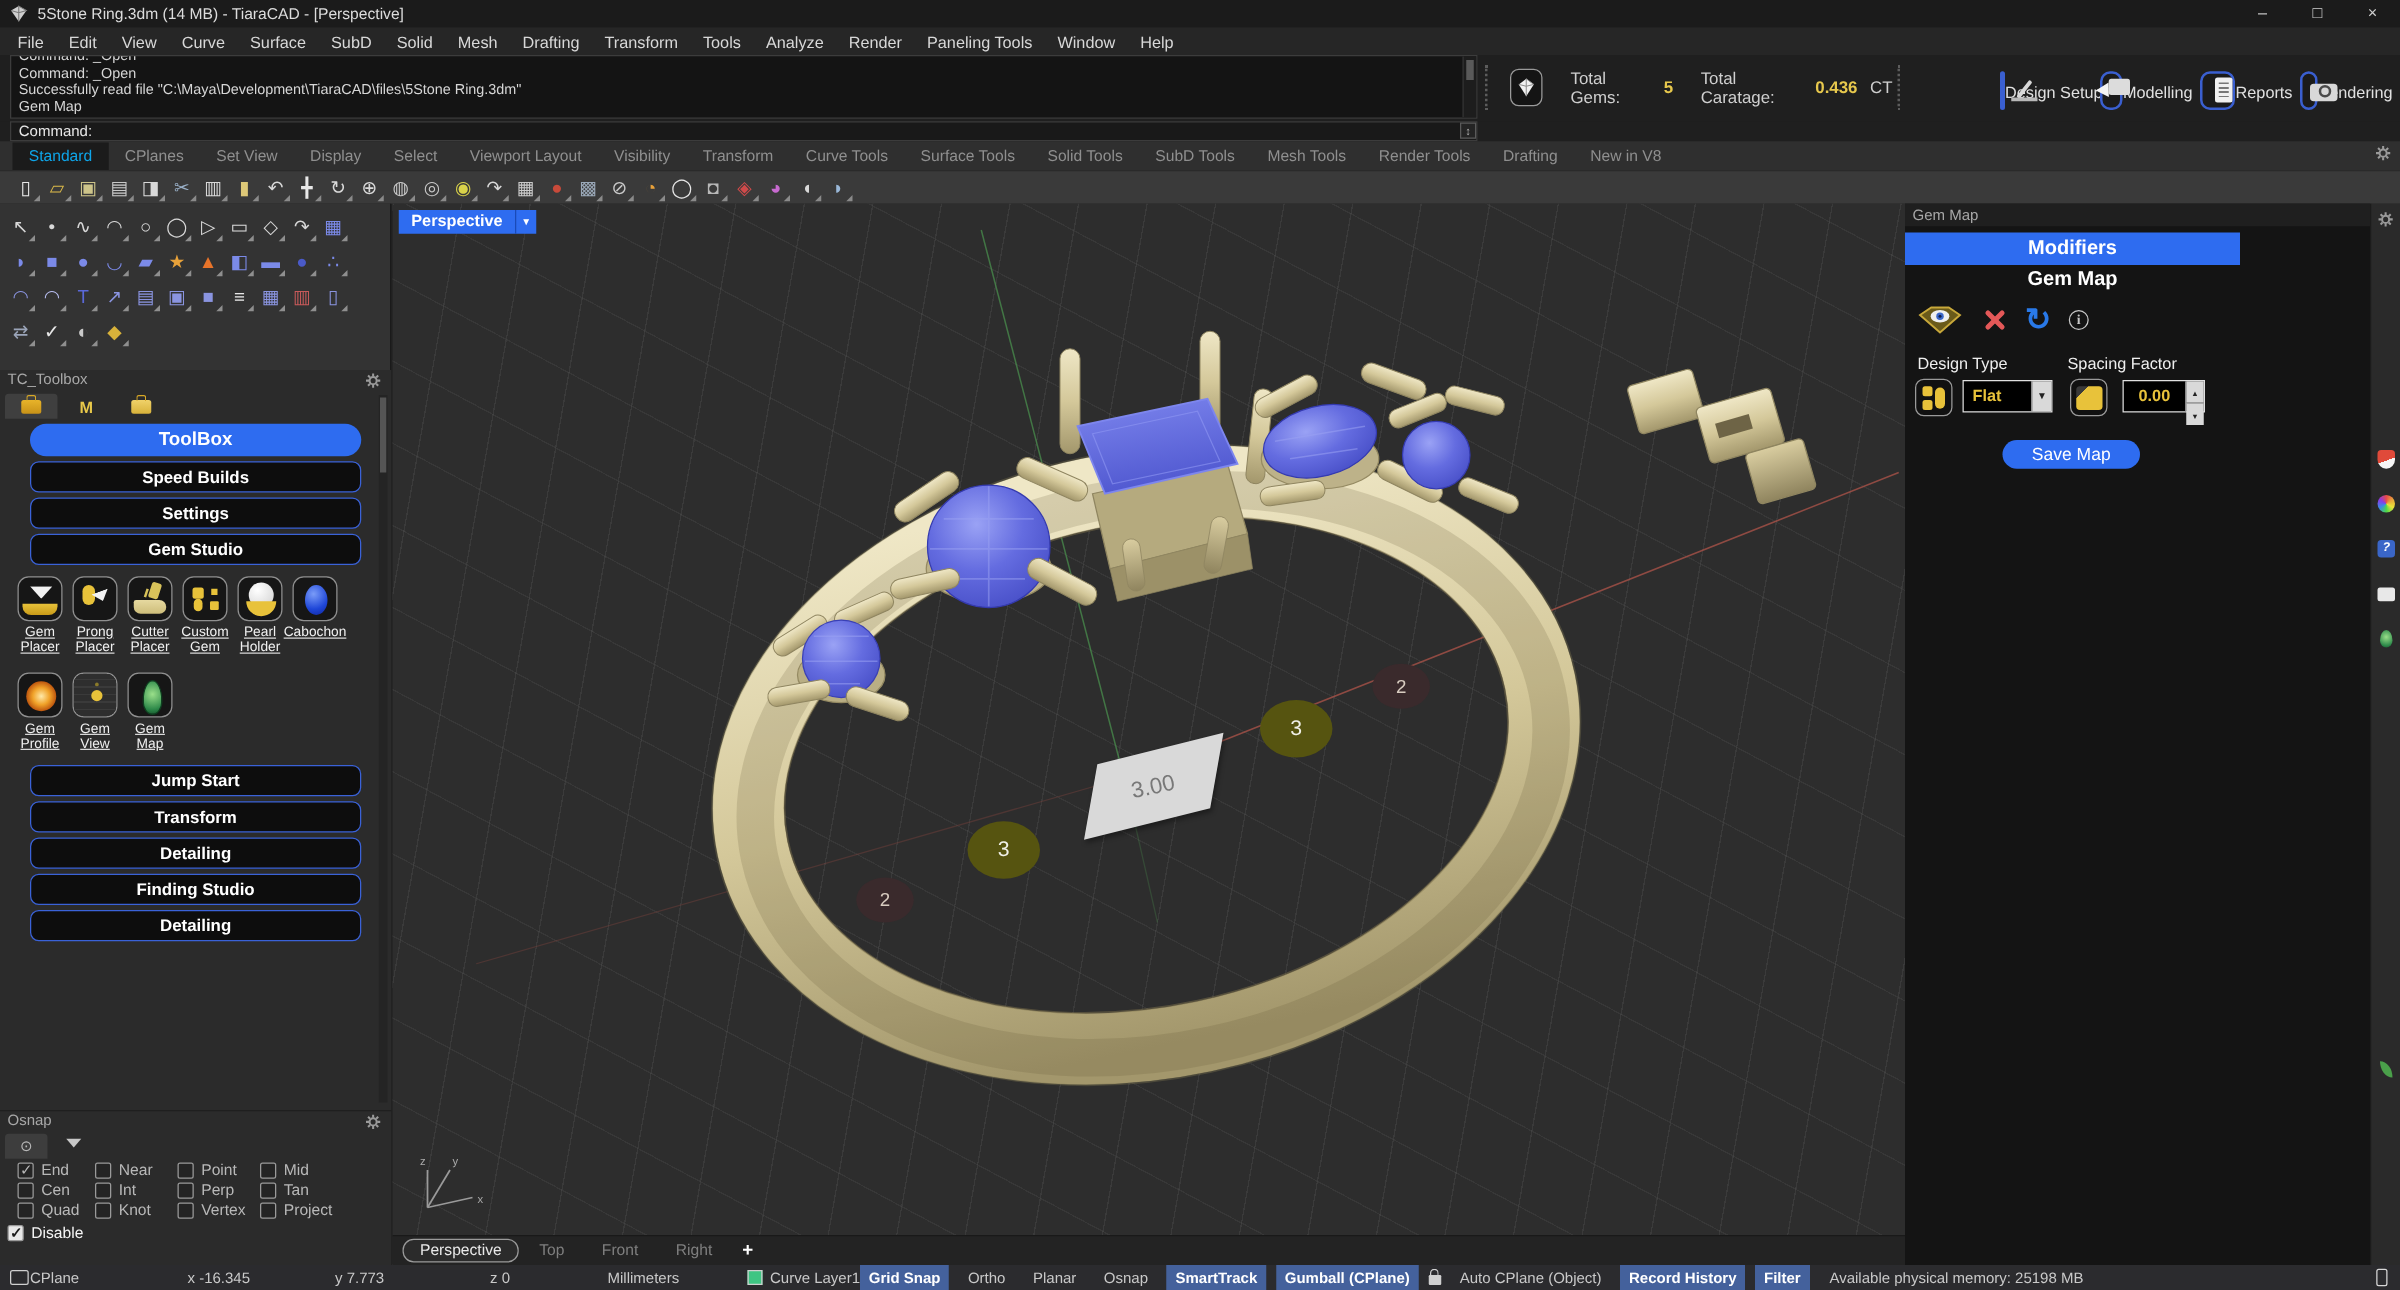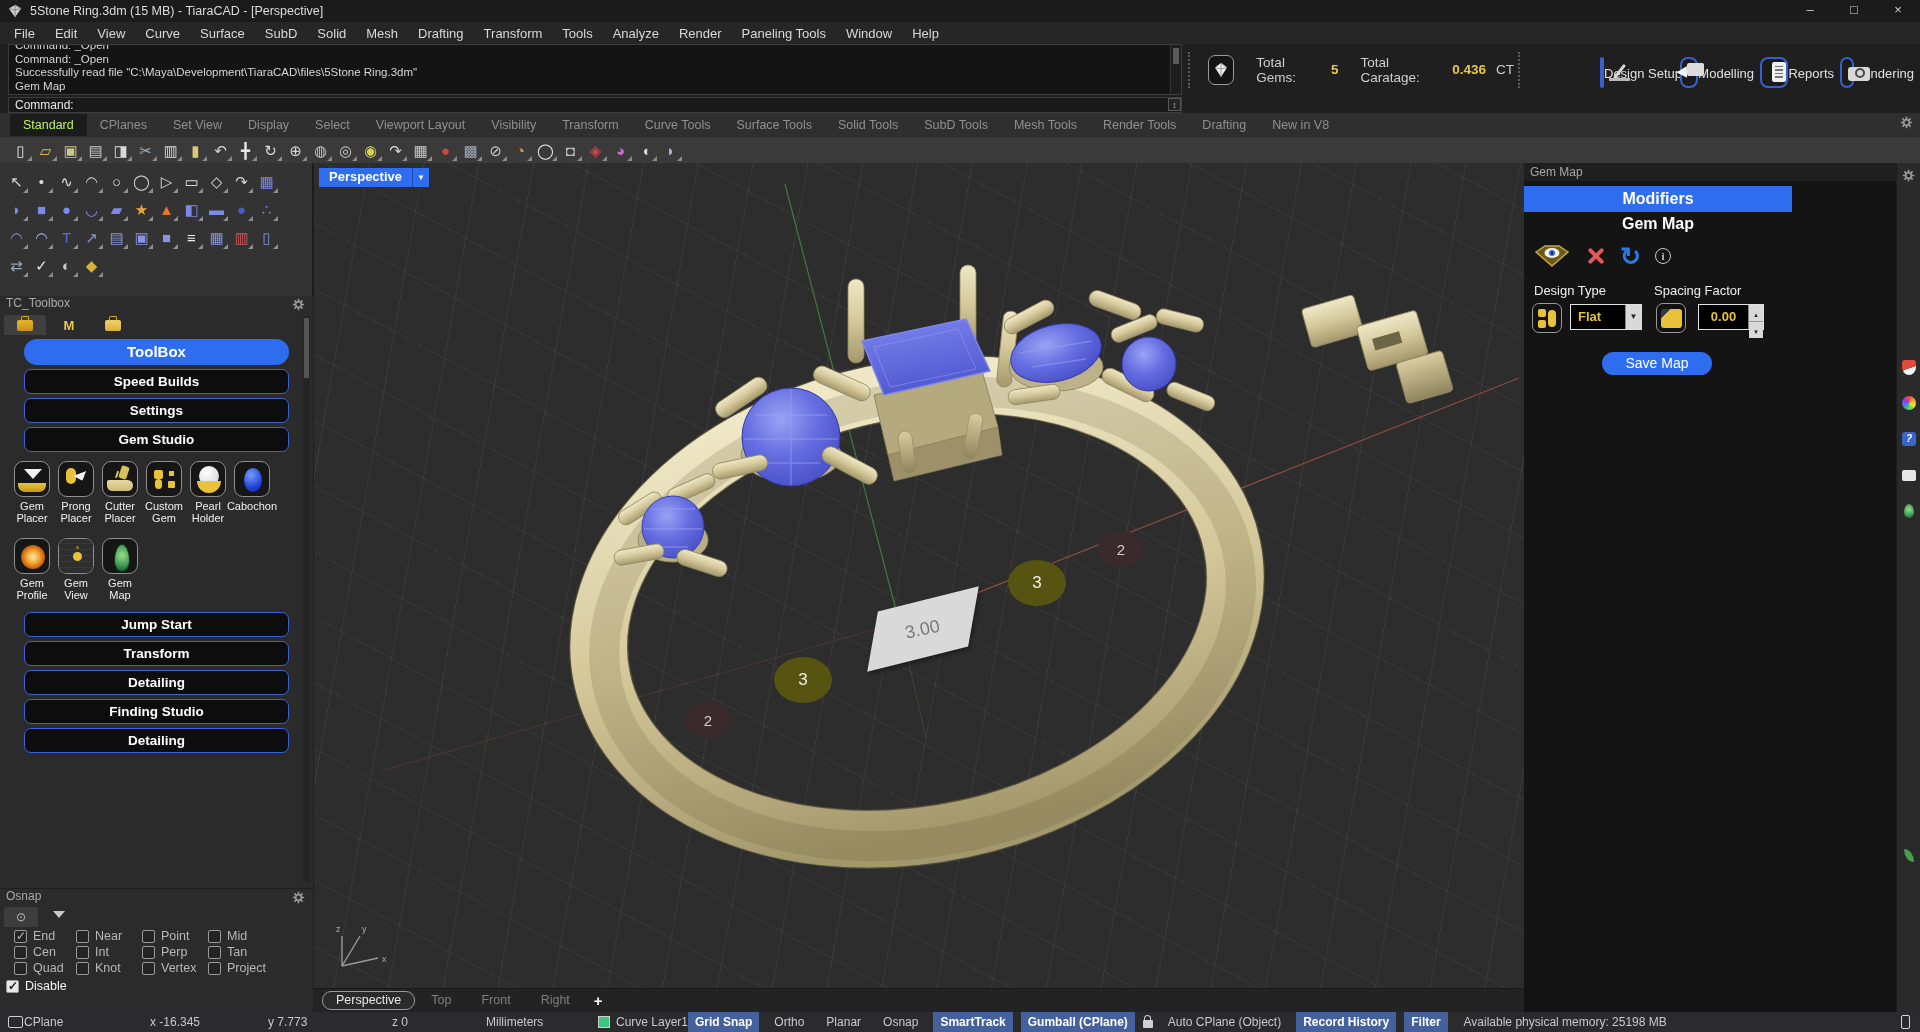--- a/index.html
+++ b/index.html
@@ -48,21 +48,21 @@
   
   #promptrow{position:absolute;left:0;top:97px;width:1920px;height:16px;background:#1f1f1f;}
   .prompt-box{position:absolute;left:8px;top:0;width:1174px;height:16px;background:#191919;
               border:1px solid #3c3c3c;font-size:12px;color:#e8e8e8;padding-left:6px;line-height:14px;}
   .prompt-ud{position:absolute;left:1168px;top:1px;width:13px;height:13px;border:1px solid #5a5a5a;
              color:#bbb;font-size:9px;line-height:12px;text-align:center;background:#242424;}
   
   #tabrow{position:absolute;left:0;top:113px;width:1920px;height:23px;background:#2f2f2f;
           display:flex;align-items:flex-end;padding-left:10px;}
   .rtab{font-size:12.5px;color:#8f8f8f;padding:4px 13px 4px;}
-  .rtab.active{background:#1b1b1b;color:#bef264;}
+  .rtab.active{background:#1b1b1b;color:#0ea5e9;}
   
   #toolbarrow{position:absolute;left:0;top:136px;width:1920px;height:27px;background:#3a3a3a;
           display:flex;align-items:center;padding-left:8px;border-top:1px solid #2a2a2a;}
   .tb-icon{position:relative;width:25px;height:24px;display:flex;align-items:center;justify-content:center;}
   .tb-icon::after{content:"";position:absolute;right:1px;bottom:1px;border-left:5px solid transparent;border-bottom:5px solid #8a8a8a;}
   .tb-glyph{font-style:normal;font-size:15px;line-height:1;}
   
   #main{position:absolute;left:0;top:163px;width:1920px;height:849px;}
   
   #leftcol{position:absolute;left:0;top:0;width:313px;height:849px;background:#333;border-right:1px solid #1a1a1a;}
@@ -79,21 +79,21 @@
   .tc-tab.active{background:#3f3f3f;border-radius:3px 3px 0 0;}
   .briefcase{position:relative;width:16px;height:11px;background:linear-gradient(#e8b42a,#c89218);border-radius:2px;}
   .briefcase::before{content:"";position:absolute;left:4px;top:-4px;width:6px;height:4px;border:1.5px solid #d8a826;border-bottom:none;border-radius:2px 2px 0 0;}
   .briefcase.lt{background:linear-gradient(#f0d26a,#d8b23a);}
   .tc-m{color:#e8c84a;font-weight:bold;font-size:13px;}
   .tc-body{padding:4px 4px 16px 4px;}
   .main-btn{width:265px;height:26px;margin:0 auto;background:#2e6cf0;border-radius:13px;
             color:#fff;font-weight:bold;font-size:15px;text-align:center;line-height:26px;}
   .sec-btn{width:265px;height:25px;margin:4px auto 0;background:#0d0d0d;border:1px solid #3a62d8;
            border-radius:7px;color:#fff;font-weight:bold;font-size:13.5px;text-align:center;line-height:23px;}
-  .gem-grid{display:flex;flex-wrap:wrap;margin:9px 0 0 6px;width:290px;}
+  .gem-grid{display:flex;flex-wrap:wrap;margin:9px 0 0 6px;width:290px;text-decoration:underline;}
   .gem-tool{width:44px;margin-bottom:5px;display:flex;flex-direction:column;align-items:center;}
   .gi{position:relative;width:36px;height:36px;border:1px solid #8f8f8f;border-radius:9px;background:#161616;overflow:hidden;}
   .gi>div{position:absolute;inset:0;}
   .gt-label{font-size:11px;line-height:12px;color:#f0f0f0;text-align:center;margin-top:3px;}
   .gem-placer::before{content:"";position:absolute;left:9px;top:7px;width:18px;height:10px;background:#f2f2f2;clip-path:polygon(0 0,100% 0,50% 100%);}
   .gem-placer::after{content:"";position:absolute;left:3px;right:3px;bottom:4px;height:9px;background:linear-gradient(#e8c23a,#c89a18);border-radius:0 0 7px 7px;}
   .prong-placer::before{content:"";position:absolute;left:7px;top:6px;width:10px;height:16px;background:#e8c23a;border-radius:5px;}
   .prong-placer::after{content:"";position:absolute;right:5px;top:11px;width:14px;height:8px;background:#f2f2f2;clip-path:polygon(0 0,100% 0,50% 100%);transform:rotate(-20deg);}
   .cutter-placer::before{content:"";position:absolute;left:4px;right:4px;bottom:5px;height:11px;background:linear-gradient(#e6d9a0,#cdbd7a);border-radius:2px 6px 6px 6px;}
   .cutter-placer::after{content:"";position:absolute;right:9px;top:4px;width:8px;height:13px;background:#d8c25a;border-radius:2px;transform:rotate(18deg);box-shadow:-6px 4px 0 -3px #d8c25a;}
@@ -201,21 +201,21 @@
 </head>
 <body>
 
 <div id="app" data-interactable="false">
 
   <div id="titlebar" data-interactable="false">
     <svg class="app-icon" data-interactable="false" viewBox="0 0 16 16">
         <polygon points="8,1 15,5 8,15 1,5" fill="#cfcfcf"></polygon>
         <polyline points="1,5 8,7 15,5 8,1 8,7 8,15" fill="none" stroke="#7a7a7a" stroke-width="1"></polyline>
       </svg>
-    <span class="title" data-interactable="false">5Stone Ring.3dm (15 MB) - TiaraCAD - [Perspective]</span>
+    <span class="title" data-interactable="false">5Stone Ring.3dm (14 MB) - TiaraCAD - [Perspective]</span>
     <div class="win-ctrls">
       <span class="win-ctrl" data-interactable="true">–</span>
       <span class="win-ctrl" data-interactable="true">□</span>
       <span class="win-ctrl close" data-interactable="true">×</span>
     </div>
   </div>
 
   <div id="menubar" data-interactable="false">
 
   <span class="menu-item" data-interactable="true">File</span>

